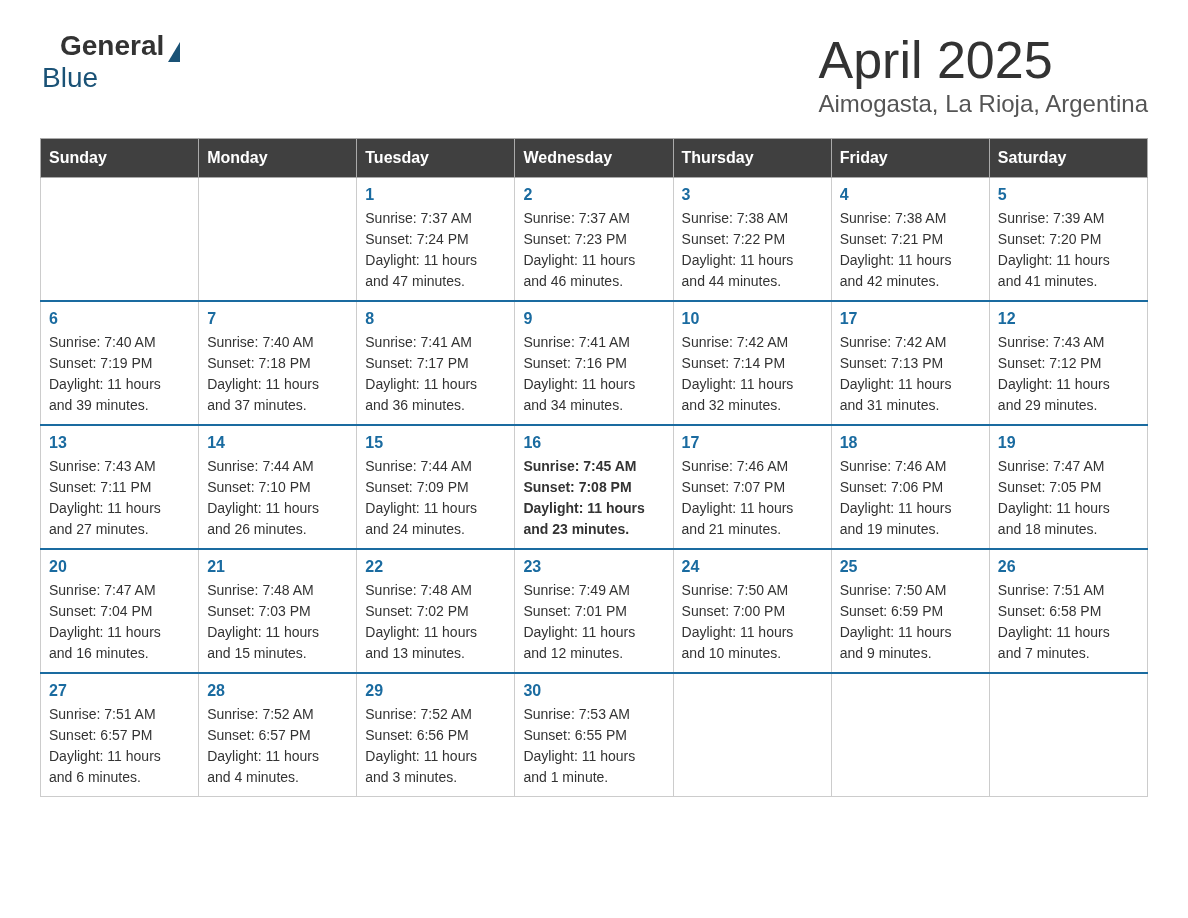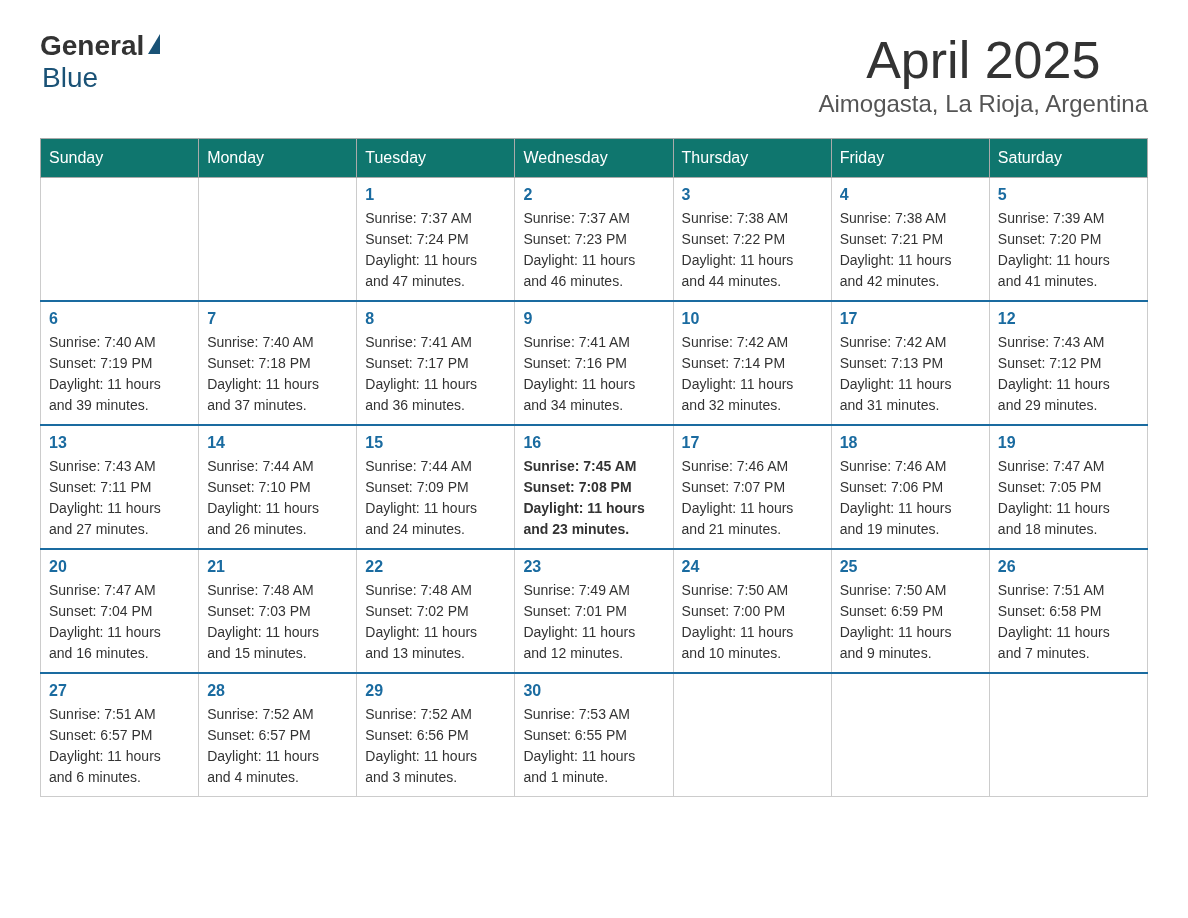--- a/index.html
+++ b/index.html
@@ -16,21 +16,22 @@
       align-items: flex-start;
       margin-bottom: 20px;
     }
     .logo {
       display: flex;
       flex-direction: column;
       align-items: flex-start;
     }
     .logo-top {
       display: flex;
-      align-items: flex-start;
+      align-items: flex-end;
+      margin-left: 20px;
     }
     .logo-general {
       font-size: 28px;
       font-weight: bold;
       color: #333;
     }
     .logo-triangle {
       width: 0;
       height: 0;
       border-left: 12px solid transparent;
@@ -38,43 +39,43 @@
       margin-left: 4px;
       margin-top: 4px;
     }
     .logo-blue {
       font-size: 28px;
       font-weight: normal;
       color: #1a5276;
       margin-left: 2px;
     }
     .title-section {
-      text-align: center;
+      text-align: left;
     }
     .month-title {
       font-size: 52px;
       color: #333;
       font-weight: 300;
     }
     .location-title {
       font-size: 24px;
       color: #555;
     }
     .calendar-table {
       width: 100%;
       border-collapse: collapse;
       border: 1px solid #aaa;
     }
     .calendar-table th {
-      background-color: #0f766e;
+      background-color: #404040;
       color: #fff;
       padding: 10px 8px;
       text-align: left;
       font-size: 16px;
-      font-weight: normal;
+      font-weight: bold;
       border: 1px solid #aaa;
     }
     .calendar-table td {
       vertical-align: top;
       padding: 8px;
       border: 1px solid #ccc;
       width: calc(100% / 7);
       min-height: 110px;
       font-size: 13px;
       color: #333;

